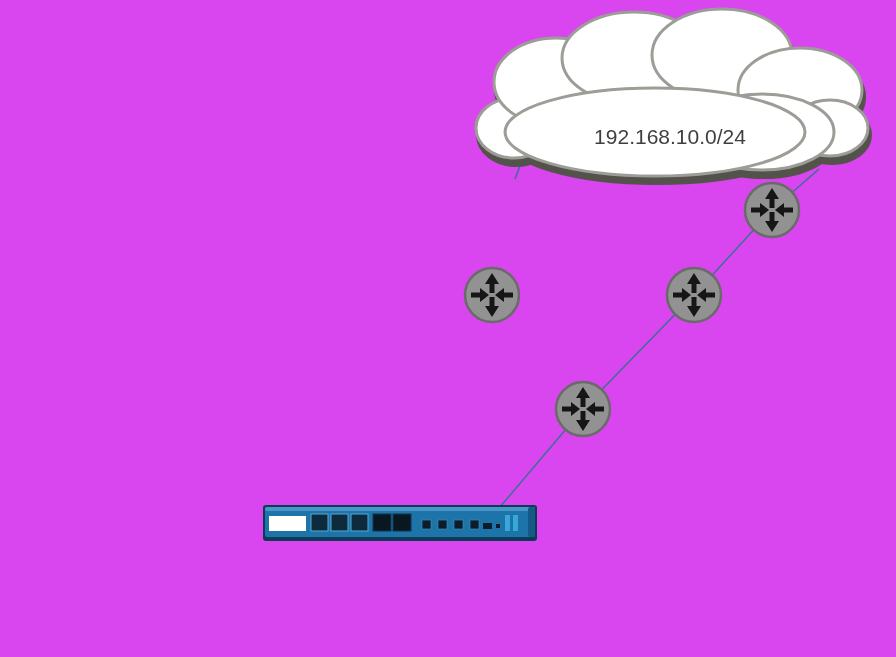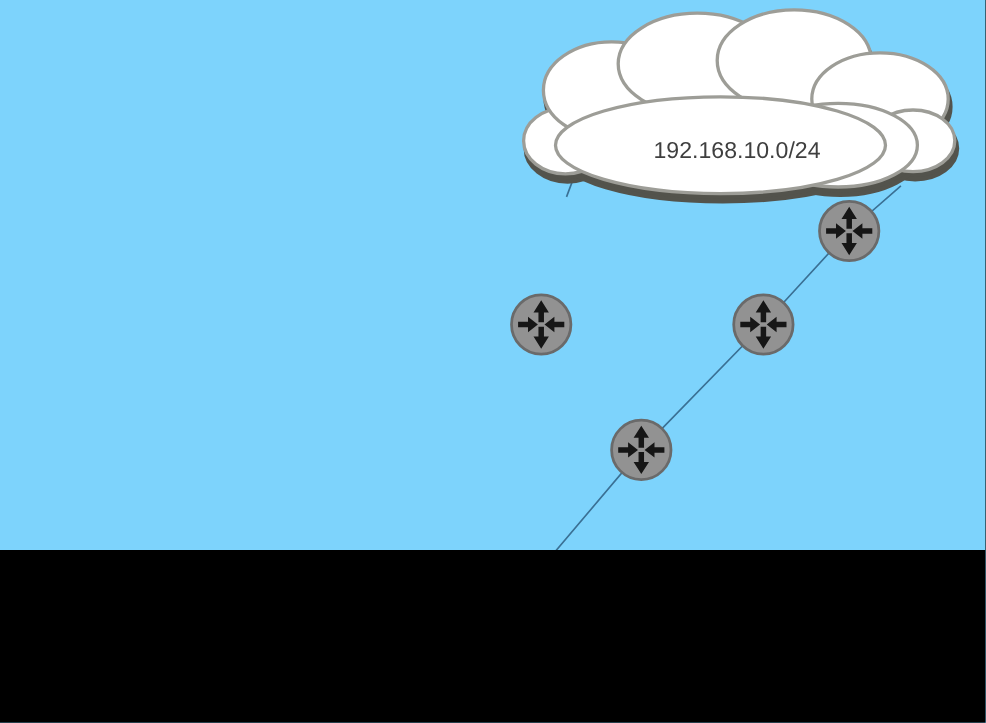--- a/index.html
+++ b/index.html
@@ -1,20 +1,20 @@
 <!DOCTYPE html>
 <html><head>
 <meta charset="utf-8">
 <style>
   html, body { margin: 0; padding: 0; background: #000; }
   .stage {
     position: relative;
     width: 896px;
-    height: 500px;
-    background: #7dd3fc;
+    height: 657px;
+    background: #d946ef;
     overflow: hidden;
     text-decoration: underline;
   }
   svg { display: block; }
   .subnet-label {
     font-family: "Liberation Sans", sans-serif;
     font-size: 21px;
   }
 </style>
 </head>

